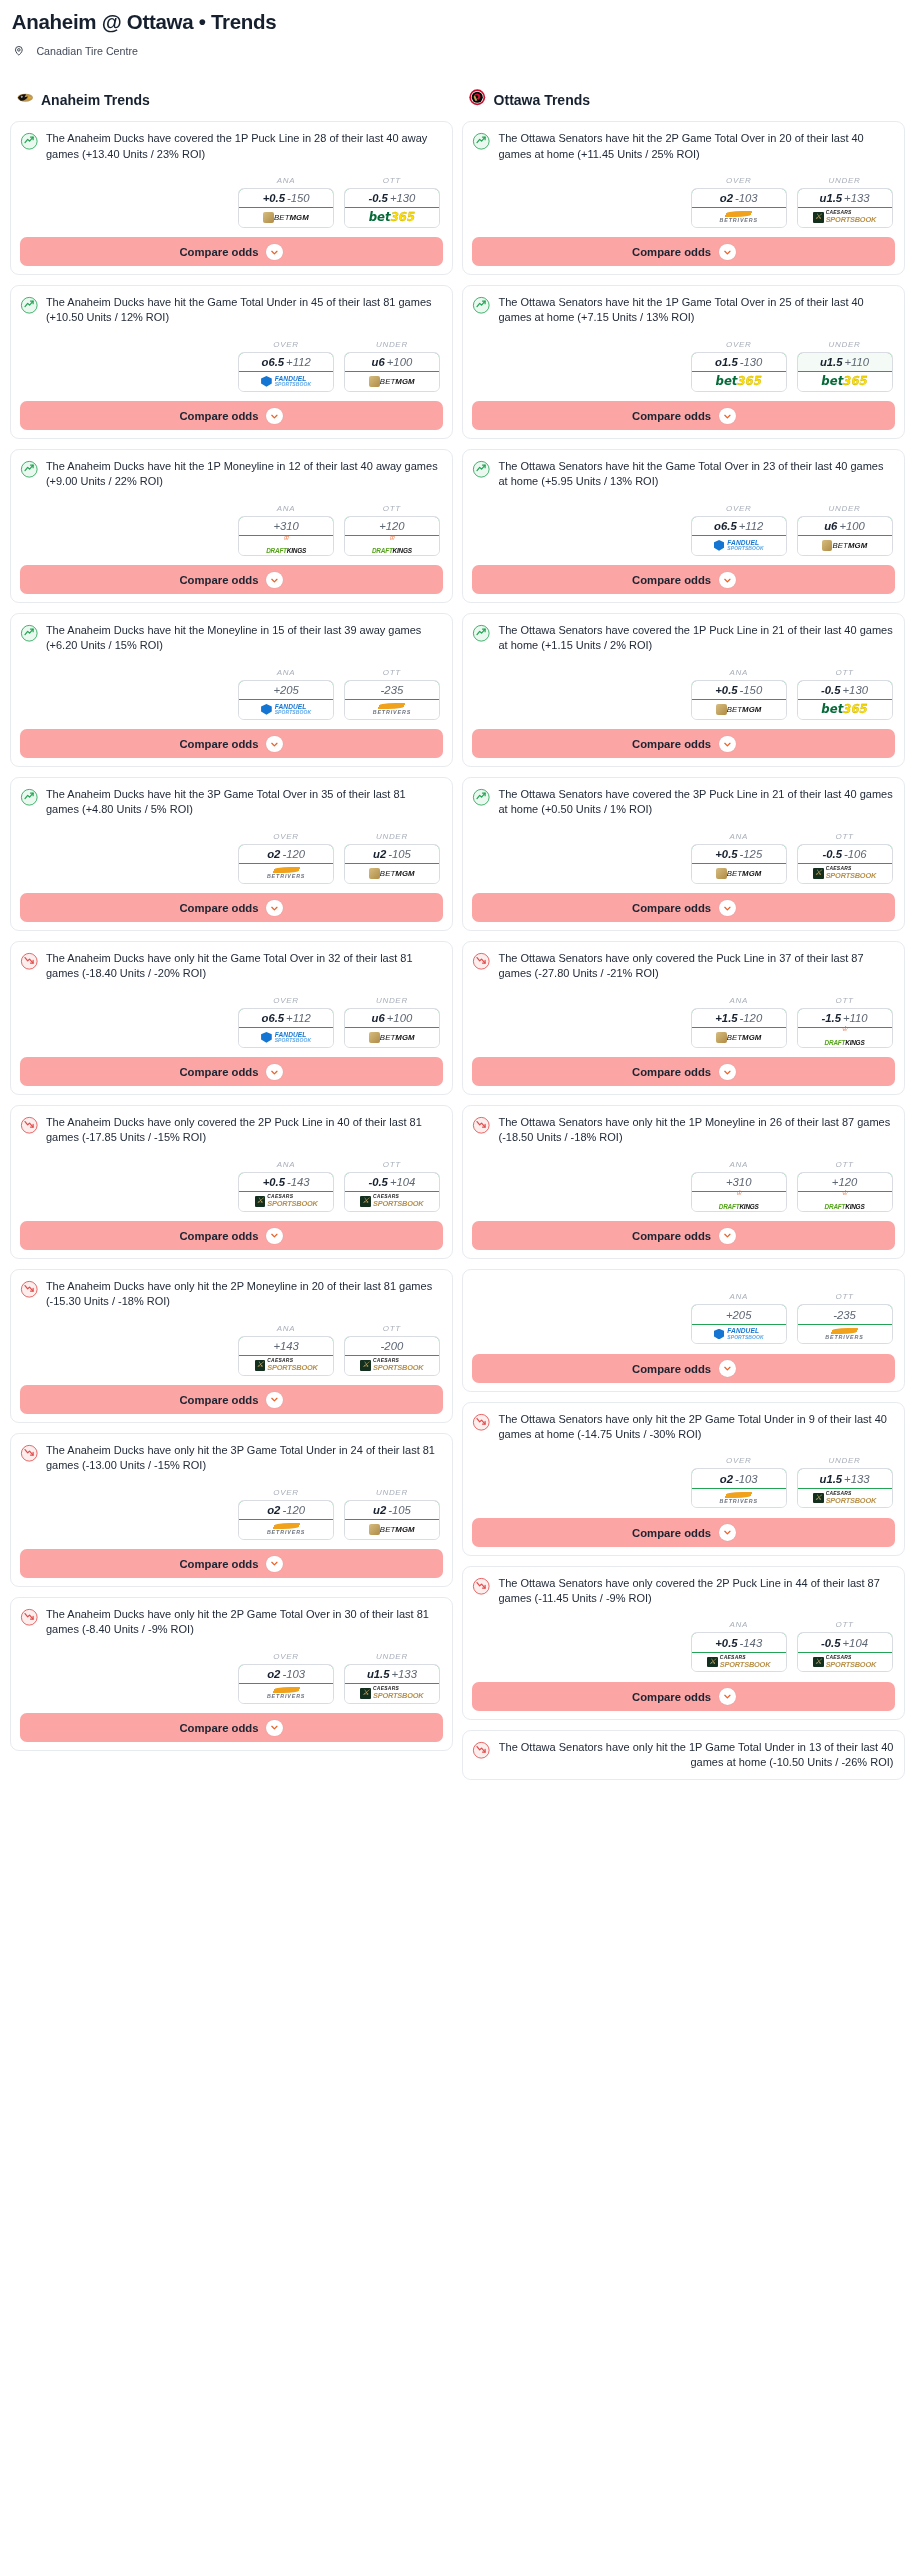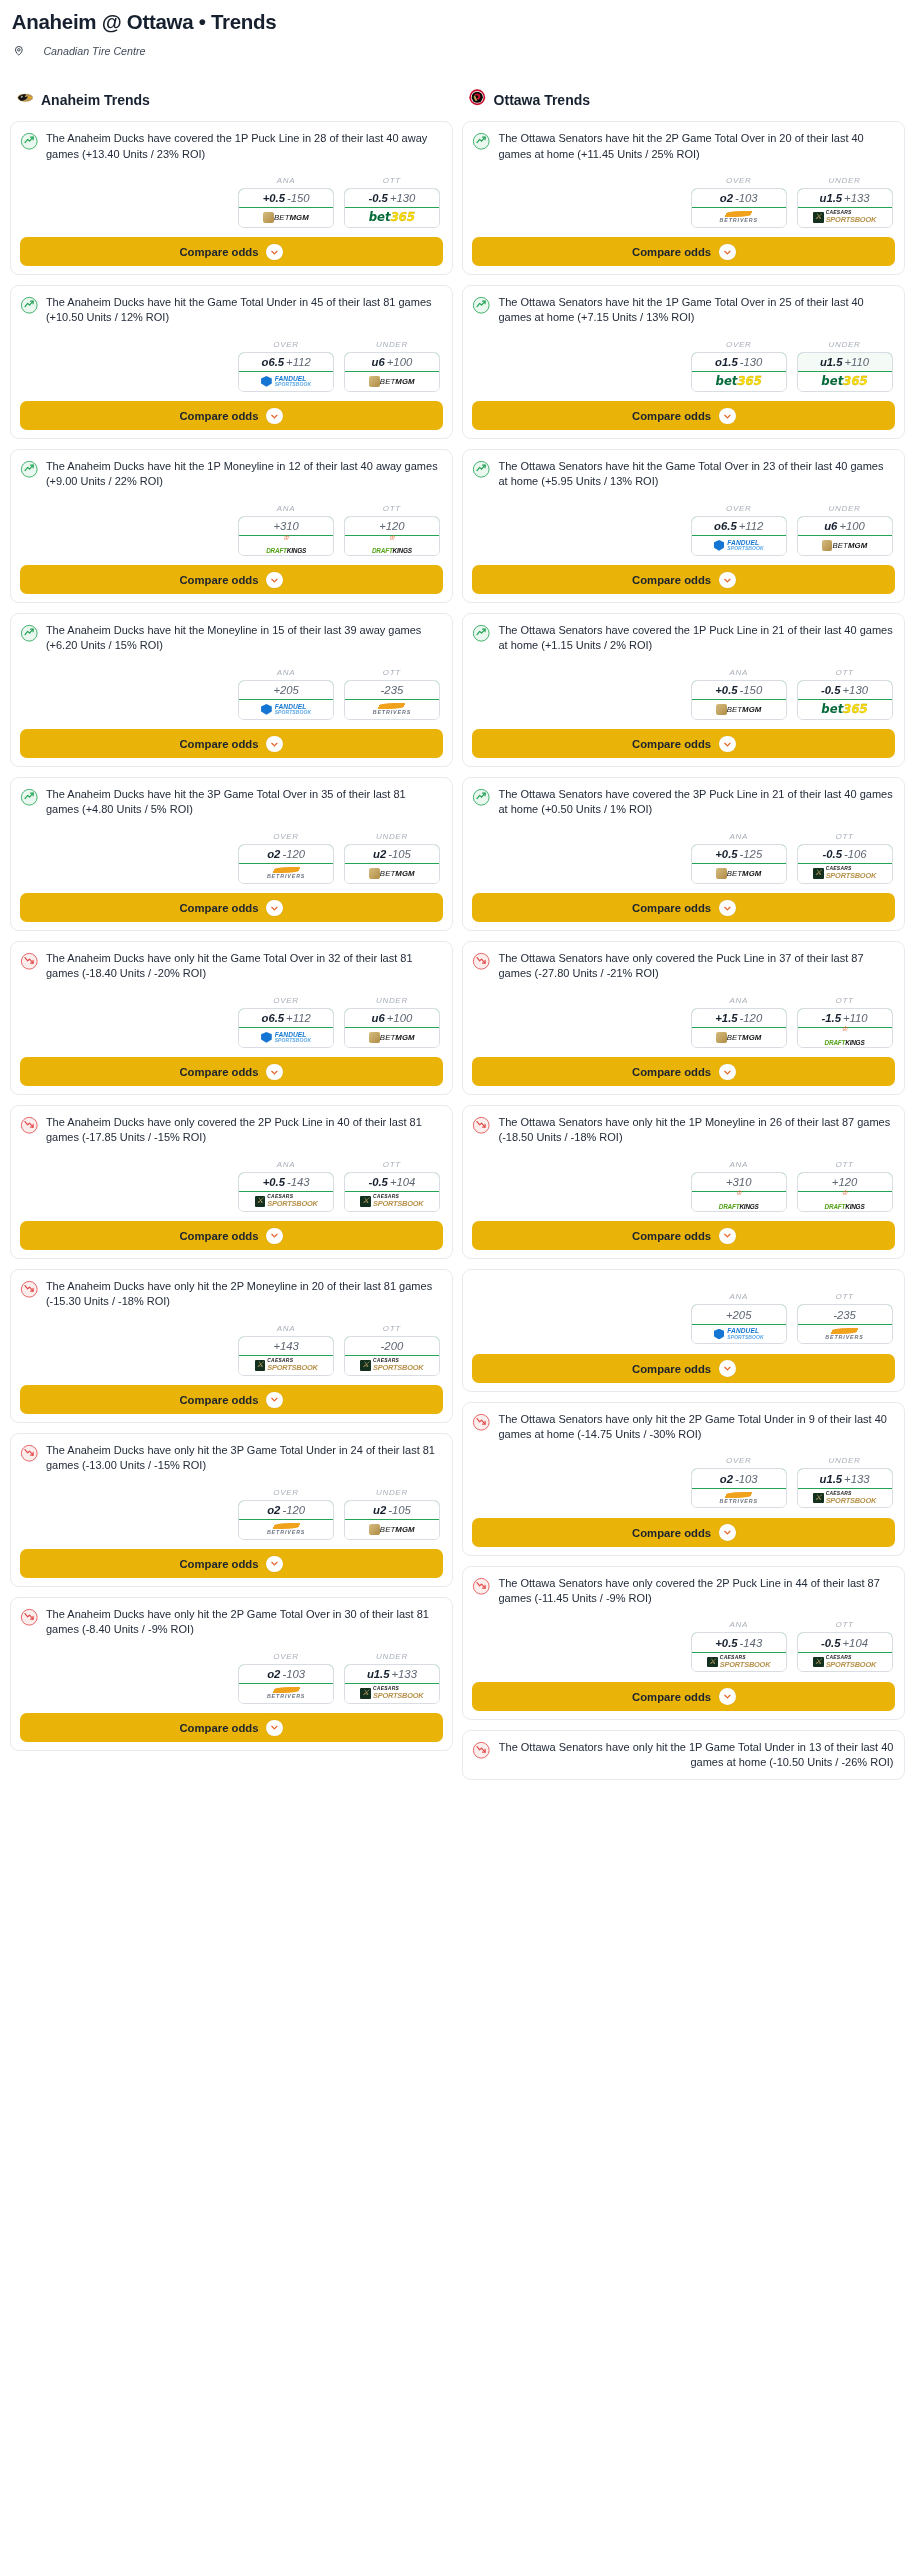--- a/index.html
+++ b/index.html
@@ -17,23 +17,22 @@
   .page-title {
     font-size: 20.5px;
     font-weight: bold;
     letter-spacing: -0.3px;
     color: #16202e;
     margin: 2px 0 11px 2px;
   }
   .venue-row {
     display: flex;
     align-items: center;
-    gap: 19px;
+    gap: 12px;
     margin: 0 0 5.9px 2.9px;
-    font-style: italic;
   }
   .venue-text {
     font-size: 10.7px;
     color: #414a59;
   }
   .pin-icon { width: 11.7px; height: 11.7px; display: block; }
 
   
   .columns {
     display: grid;
@@ -170,21 +169,21 @@
   .betrivers .brtxt { font-size: 5.3px; letter-spacing: 0.9px; color: #6d7480; font-weight: bold; margin-top: 1px; }
 
   .dk { display: flex; flex-direction: column; align-items: center; line-height: 1; }
   .dk .crown { font-size: 6.8px; color: #f05a22; margin-bottom: -1px; }
   .dk .d1 { font-size: 6.4px; font-weight: bold; color: #53a318; letter-spacing: -0.2px; }
   .dk .d2 { font-size: 6.4px; font-weight: bold; color: #111; letter-spacing: -0.2px; }
 
   
   .compare {
     margin-top: 9.8px;
-    background: #eab308;
+    background: #fca5a5;
     border-radius: 6.8px;
     height: 29px;
     display: flex;
     align-items: center;
     justify-content: center;
     gap: 7.8px;
     cursor: pointer;
   }
   .compare-label { font-size: 11.3px; font-weight: bold; color: #1b2330; }
   .chev-btn {

